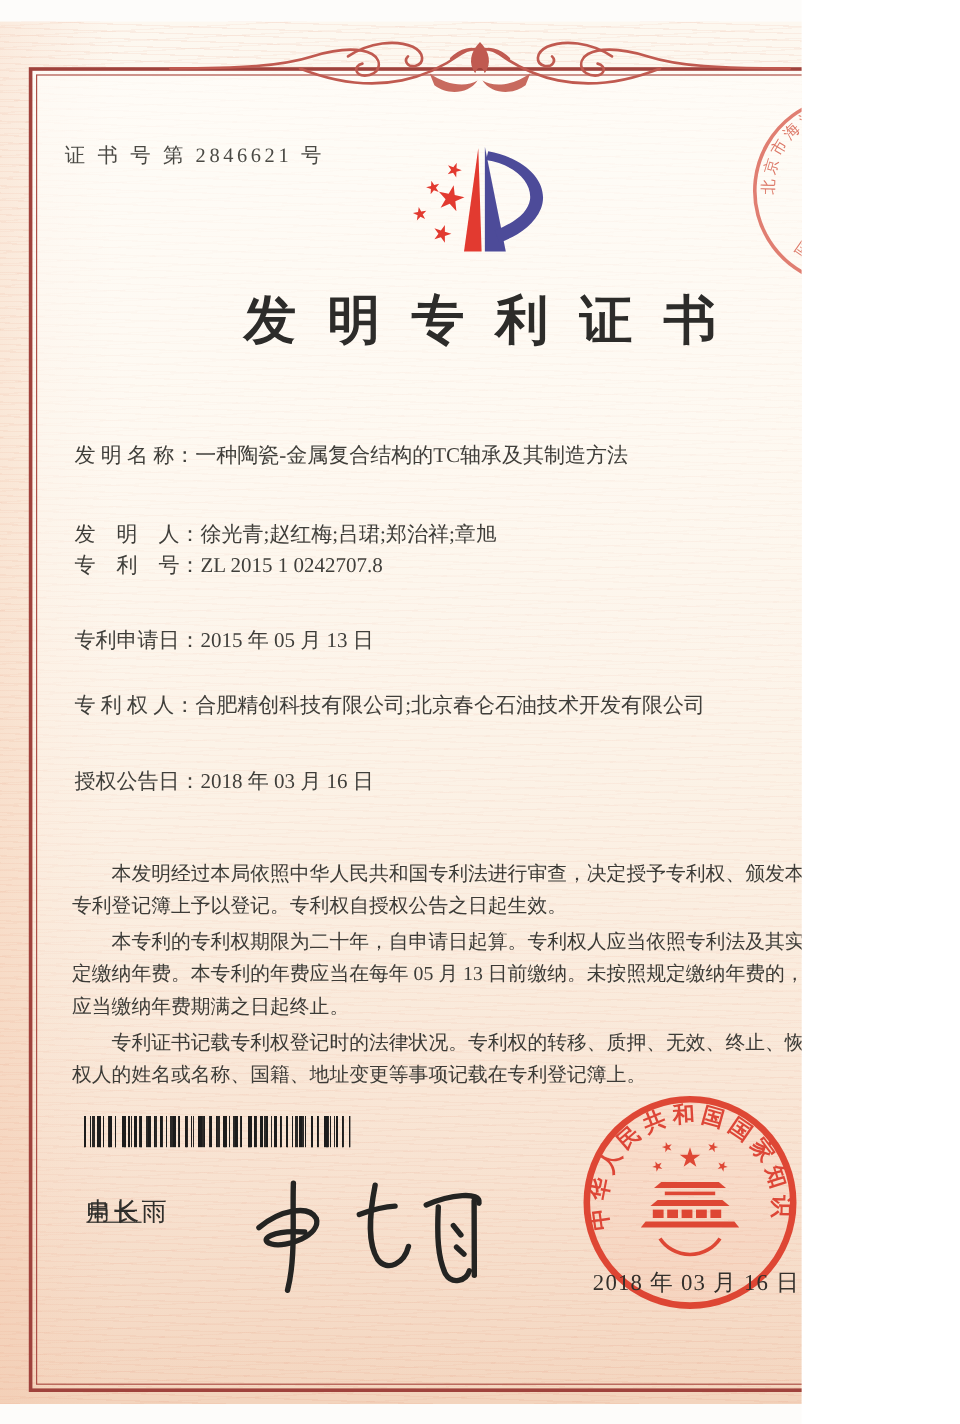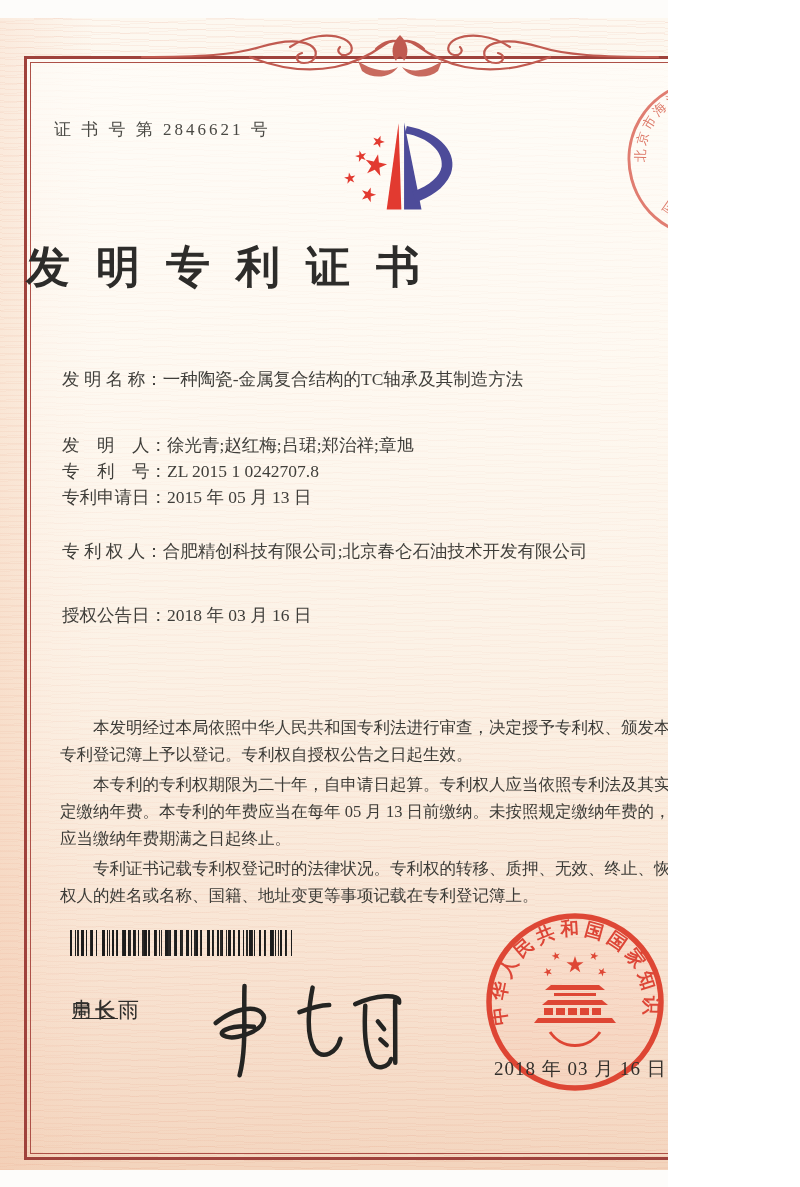--- a/index.html
+++ b/index.html
@@ -11,25 +11,25 @@
       repeating-linear-gradient(2deg, rgba(223,133,103,0.10) 0 1px, rgba(255,255,255,0) 1px 6px),
       repeating-linear-gradient(-3deg, rgba(223,133,103,0.07) 0 1px, rgba(255,255,255,0) 1px 9px),
       linear-gradient(180deg,#fdf8f0 0%, #fcf3e7 30%, #f9e7d6 62%, #f6dcc8 84%, #f3d4bd 100%);
   }
   .frame{position:absolute;left:24px;top:56px;width:746px;height:1104px;
          border:3px solid #9f423c;box-sizing:border-box;
          background:linear-gradient(180deg, rgba(255,253,249,0.78) 0%, rgba(255,251,244,0.45) 55%, rgba(255,248,238,0.05) 100%);}
   .frame-inner{position:absolute;left:3px;top:3px;right:3px;bottom:3px;border:1px solid #ad5047;}
   .abs{position:absolute;}
   .cert-no{left:54px;top:118px;font-size:17px;letter-spacing:3px;color:#4a4944;white-space:pre;}
-  .title{left:0;top:238px;width:800px;text-align:left;font-size:44px;font-weight:bold;
+  .title{left:0;top:238px;width:800px;text-align:center;font-size:44px;font-weight:bold;
          color:#2d2c2a;letter-spacing:26px;text-indent:26px;}
   .fields{left:62px;top:366px;width:690px;font-size:17.5px;color:#3f3e3a;}
   .field-row{line-height:26px;white-space:pre;}
-  .fr1{margin-bottom:40px}.fr2{}.fr3{}.fr4{margin-bottom:28px}.fr5{margin-bottom:38px}
+  .fr1{margin-bottom:40px}.fr2{}.fr3{margin-bottom:36px}.fr4{margin-bottom:28px}.fr5{margin-bottom:38px}
   .field-label{display:inline-block;min-width:96px;text-align:right;}
   .paras{left:60px;top:714px;width:684px;font-size:16.5px;line-height:27px;color:#3c3b37;}
   .paras p{margin:0 0 3px 0;text-indent:2em;}
   .barcode{left:70px;top:930px;width:222px;height:26px;
     background:
       repeating-linear-gradient(90deg,#1c1c1c 0 2px,transparent 2px 5px,#1c1c1c 5px 6px,transparent 6px 11px,#1c1c1c 11px 14px,transparent 14px 16px,#1c1c1c 16px 17px,transparent 17px 21px),
       repeating-linear-gradient(90deg,rgba(20,20,20,0.9) 0 1px,transparent 1px 7px,rgba(20,20,20,0.9) 7px 9px,transparent 9px 13px);}
   .director-label{left:72px;top:998px;font-size:19px;color:#2f2e2b;letter-spacing:4px;text-decoration:underline;}
   .director-name{left:72px;top:996px;font-size:21px;color:#2f2e2b;letter-spacing:2px;text-align:right;}
   .issue-date{left:494px;top:1056px;font-size:19px;color:#33302c;letter-spacing:1px;white-space:pre;}

